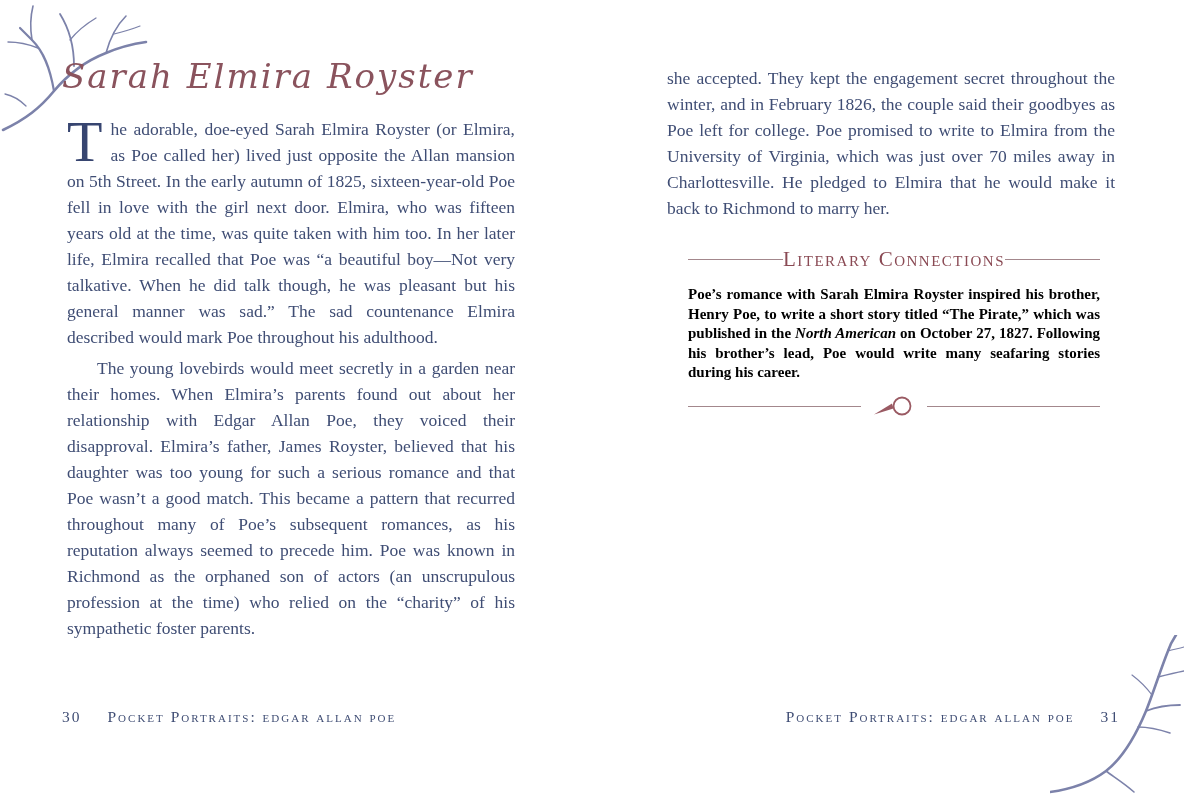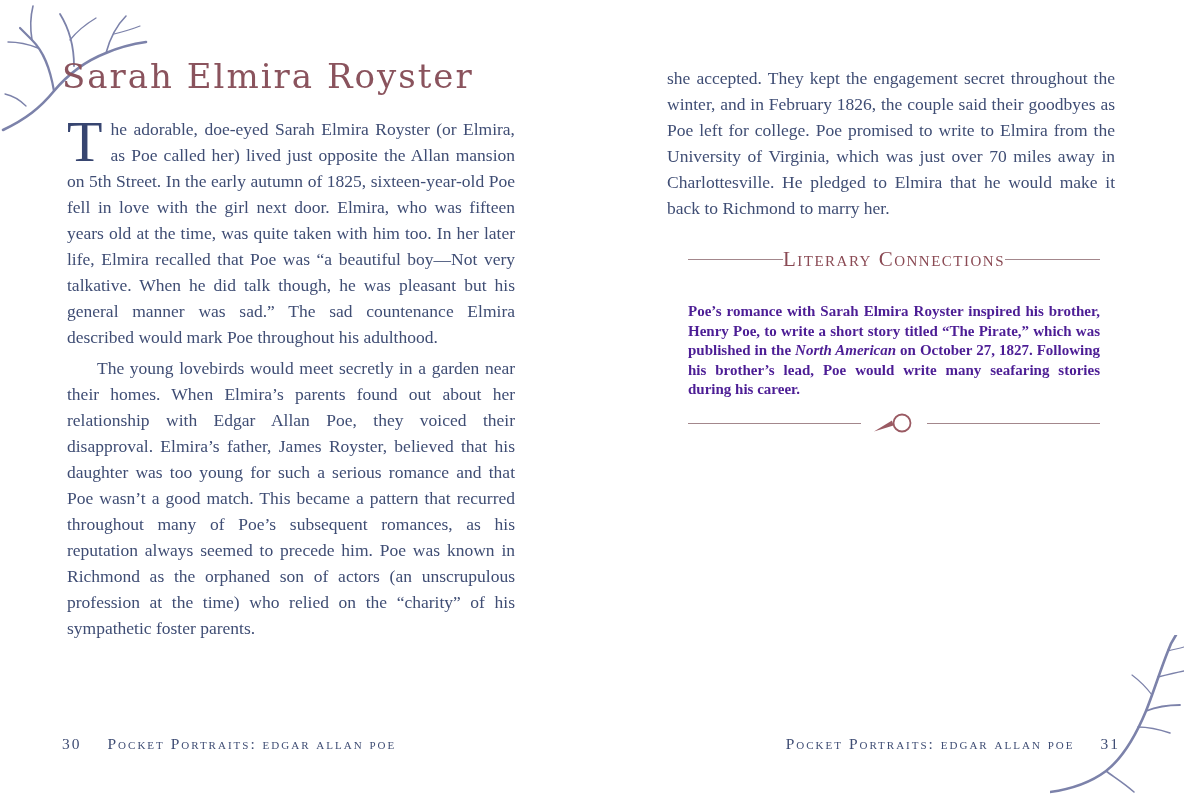--- a/index.html
+++ b/index.html
@@ -9,21 +9,21 @@
   }
   
   .branch{position:absolute;pointer-events:none;}
   .branch-tl{top:0;left:0;}
   .branch-br{bottom:0;right:0;}
   .branch path{fill:none;stroke:#7c82aa;stroke-linecap:round;}
 
   
   .col-left{position:absolute;left:62px;top:56px;width:458px;}
   .chapter-title{
-    font-family:"DejaVu Serif", serif;font-weight:normal;
+    font-family:"DejaVu Serif", serif;font-style:italic;font-weight:normal;
     font-size:34px;color:#8a535d;letter-spacing:2px;margin:0 0 20px 0;
   }
   .bodytext{font-size:17.5px;line-height:26px;color:#3f4d74;text-align:justify;}
   .bodytext p{margin:5px;}
   .bodytext p.indent{text-indent:30px;}
   .dropcap{
     float:left;font-size:58px;line-height:45px;color:#374570;
     padding:3px 8px 0 0;font-family:"Liberation Serif", serif;
   }
 
@@ -31,30 +31,30 @@
   .col-right{position:absolute;left:662px;top:60px;width:458px;}
 
   .sidebar{margin:26px 20px 0 26px;}
   .sb-head{display:flex;align-items:center;}
   .sb-rule{height:1px;background:#a3878c;flex:1;}
   .sb-head-text{
     font-variant:small-caps;font-size:21px;letter-spacing:1.5px;
     color:#8a4a54;white-space:nowrap;
   }
   .sb-body{
-    margin-top:30px;font-weight:bold;font-size:15px;line-height:19.5px;
-    color:#4c1d95;text-align:justify;
+    margin-top:13px;font-weight:bold;font-size:15px;line-height:19.5px;
+    color:#000000;text-align:justify;
   }
   .sb-body .ital{font-style:italic;}
   .sb-foot{display:flex;align-items:center;margin-top:11px;gap:10px;}
   .magnifier{flex:0 0 auto;}
 
   
   .page-footer{
-    position:absolute;top:735px;width:458px;display:flex;align-items:baseline;
+    position:absolute;top:708px;width:458px;display:flex;align-items:baseline;
     font-variant:small-caps;font-size:15.5px;letter-spacing:2px;color:#3f4d74;
   }
   .footer-left{left:62px;gap:26px;}
   .footer-right{left:662px;justify-content:flex-end;gap:26px;}
 </style>
 </head>
 <body>
 
 <svg class="branch branch-tl" width="150" height="135" viewBox="0 0 150 135">
   <path stroke-width="2.6" d="M3,130 C26,119 40,108 54,91 C70,72 88,60 106,53 C120,47 132,44 146,42"></path>

